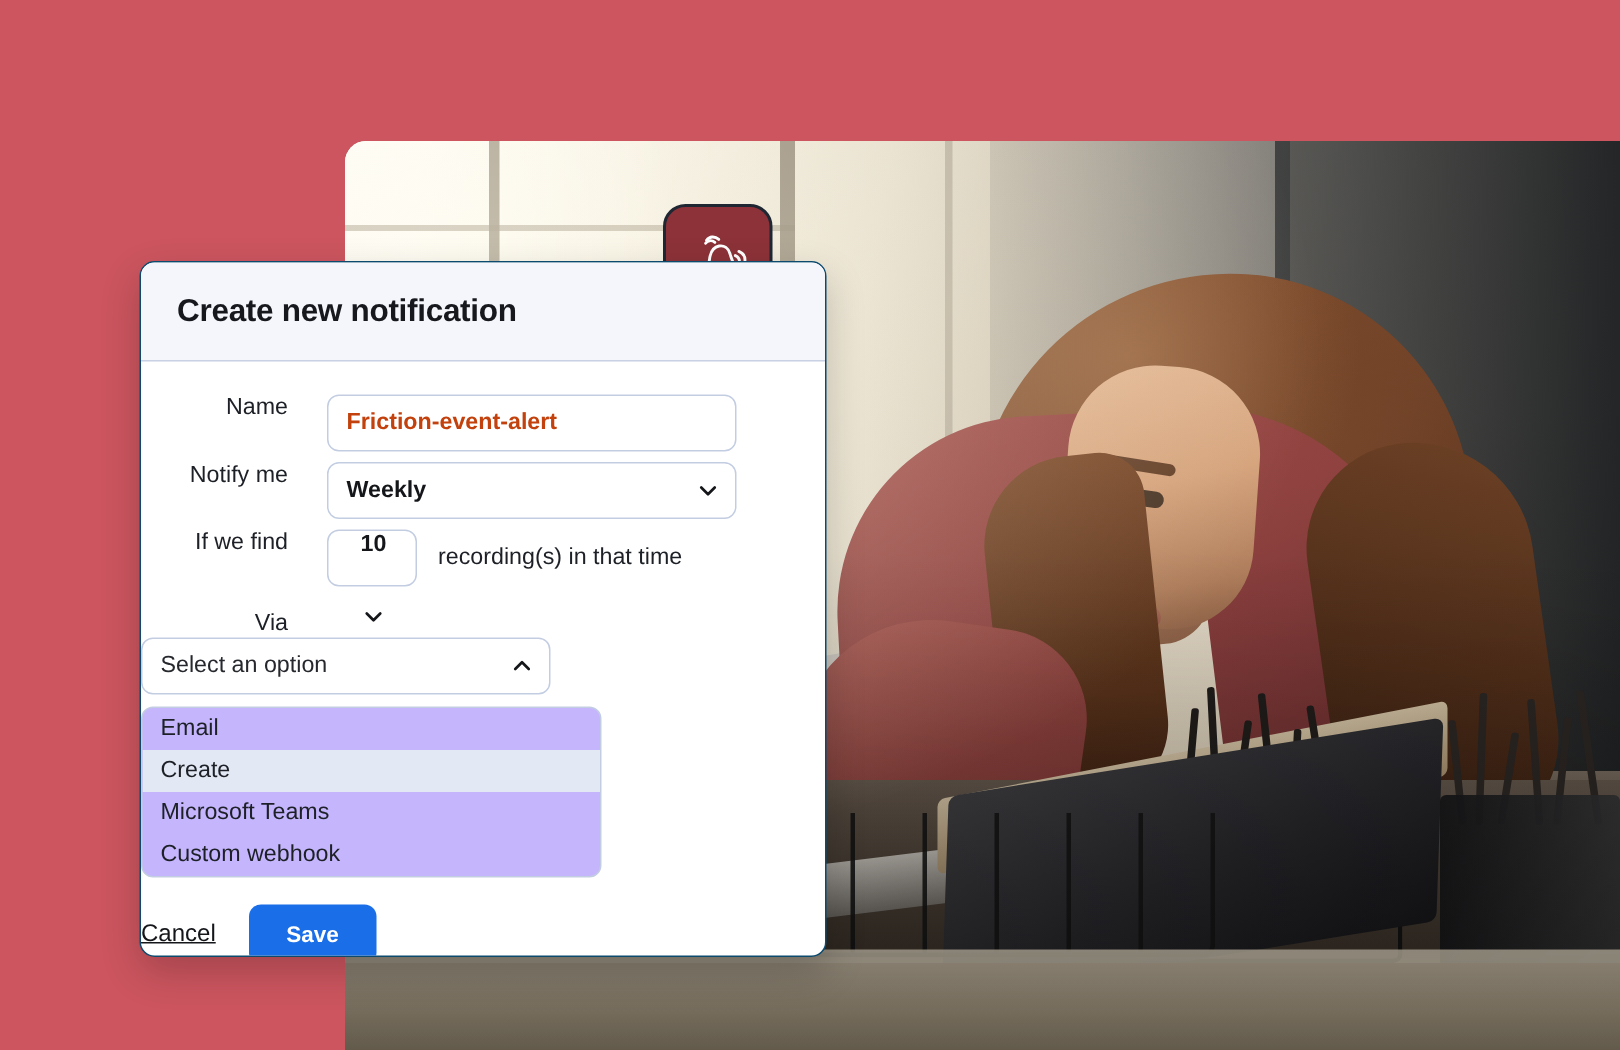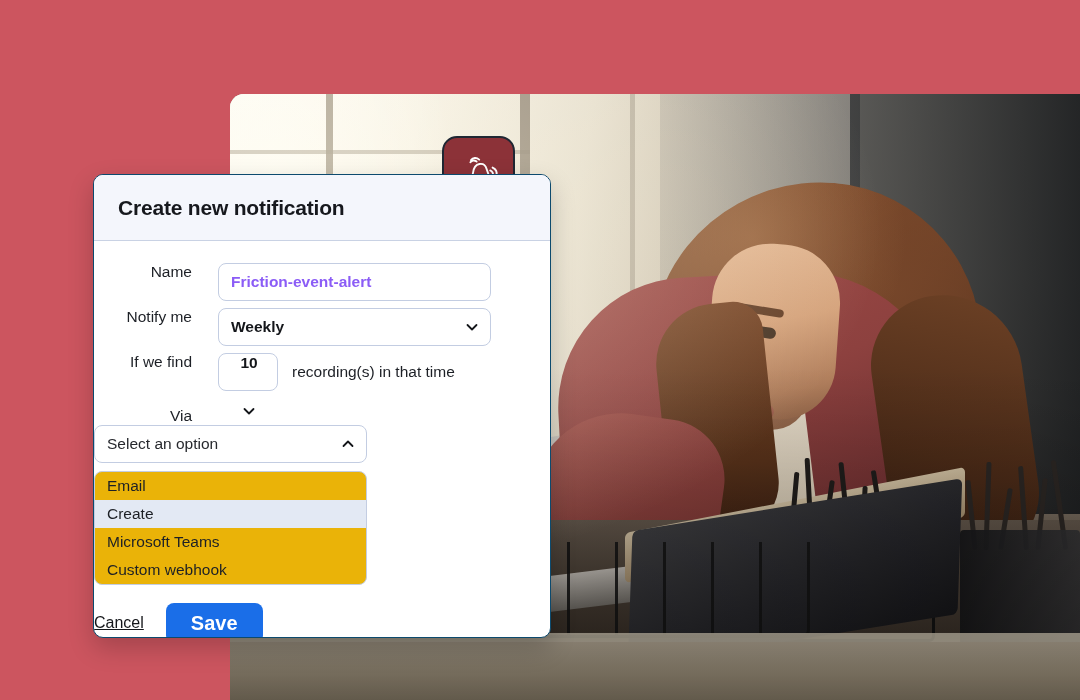--- a/index.html
+++ b/index.html
@@ -366,21 +366,21 @@
 
   .text-input {
     width: 273px;
     height: 38px;
     border: 1px solid #c3cde2;
     border-radius: 8px;
     background: #fff;
     font-family: inherit;
     font-size: 15.5px;
     font-weight: bold;
-    color: #8b5cf6;
+    color: #c2410c;
     padding: 0 12px;
     outline: none;
   }
 
   .sel {
     width: 273px;
     height: 38px;
     border: 1px solid #c3cde2;
     border-radius: 8px;
     background: #fff;
@@ -402,25 +402,25 @@
     flex-direction: column;
   }
   .inline-text {
     font-size: 15.5px;
     color: #1d2026;
     margin-left: 14px;
   }
   .inline-wrap { display: flex; align-items: center; }
 
   #options-list {
-    width: 273px;
+    width: 307px;
     margin-top: 8px;
     border: 1px solid #c3cde2;
     border-radius: 8px;
-    background: #eab308;
+    background: #c4b5fd;
     overflow: hidden;
   }
   .opt {
     height: 28px;
     display: flex;
     align-items: center;
     padding: 0 0 0 12px;
     font-size: 15.5px;
     color: #1d2026;
     cursor: pointer;
@@ -438,21 +438,21 @@
     color: #14161a;
     text-decoration: underline;
     cursor: pointer;
     background: none;
     border: none;
     font-family: inherit;
   }
   #save-button {
     background: #1a6ee8;
     color: #fff;
-    font-size: 20px;
+    font-size: 15px;
     font-weight: bold;
     font-family: inherit;
     border: none;
     border-radius: 8px;
     padding: 0 25px;
     height: 40px;
     cursor: pointer;
   }
 </style>
 </head>

